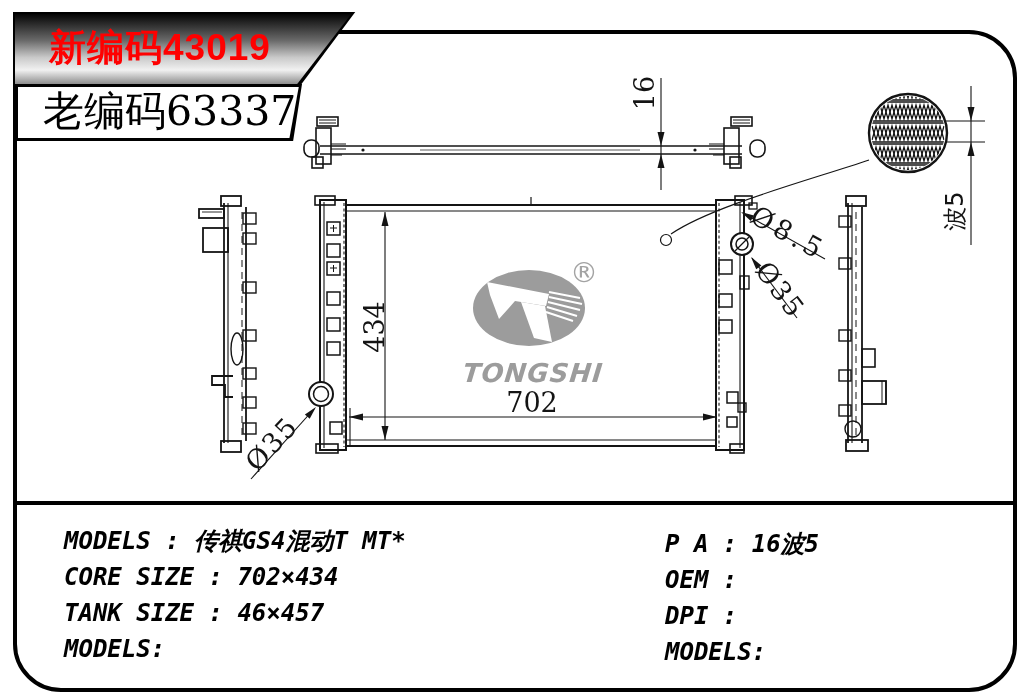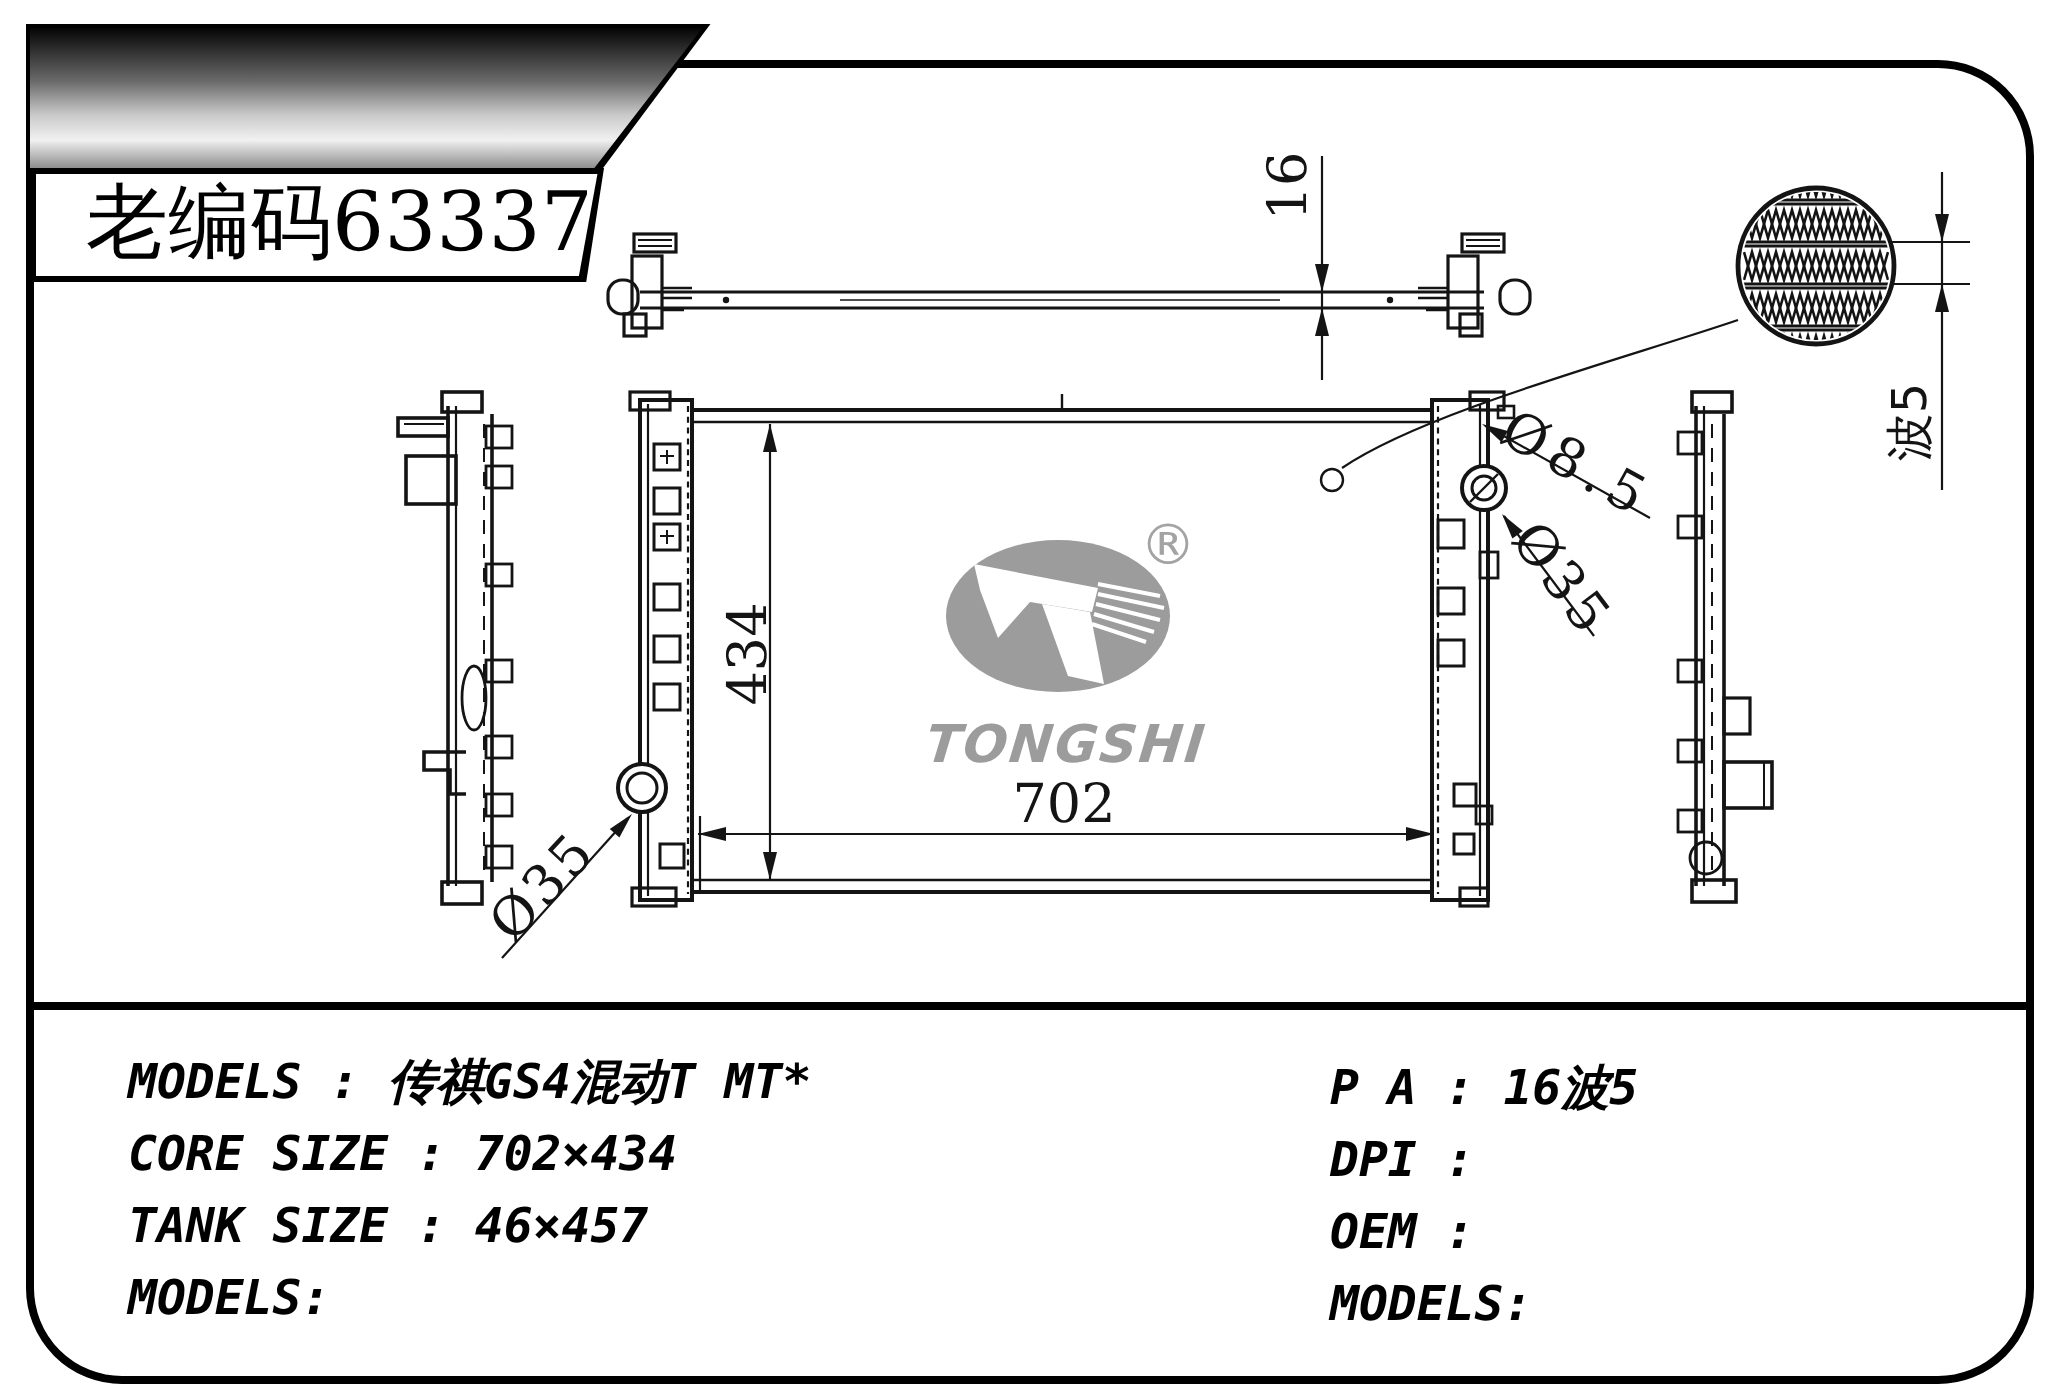--- a/index.html
+++ b/index.html
@@ -86,20 +86,21 @@
 </head>
 <body>
 
 <div class="sheet">
 
   <div class="page-border"></div>
   <div class="divider"></div>
 
   <div class="banner">
     <div class="banner-inner"></div>
+    <div class="banner-text">新编码43019</div>
   </div>
 
   <div class="old-code-box">
     <div class="old-code-inner"></div>
     <div class="old-code-text">老编码63337</div>
   </div>
 
   <svg class="drawing" width="1036" height="700" viewBox="0 0 1036 700">
     <defs>
       <clipPath id="finclip">
@@ -309,18 +310,18 @@
   <div class="logo-wordmark">TONGSHI</div>
 
   <div class="specs specs-left">
     <div class="line">MODELS : 传祺GS4混动T MT*</div>
     <div class="line">CORE SIZE : 702×434</div>
     <div class="line">TANK SIZE : 46×457</div>
     <div class="line">MODELS:</div>
   </div>
   <div class="specs specs-right">
     <div class="line">P A : 16波5</div>
+    <div class="line">OEM :</div>
     <div class="line">DPI :</div>
-    <div class="line">OEM :</div>
     <div class="line">MODELS:</div>
   </div>
 
 </div>
 
 </body></html>

